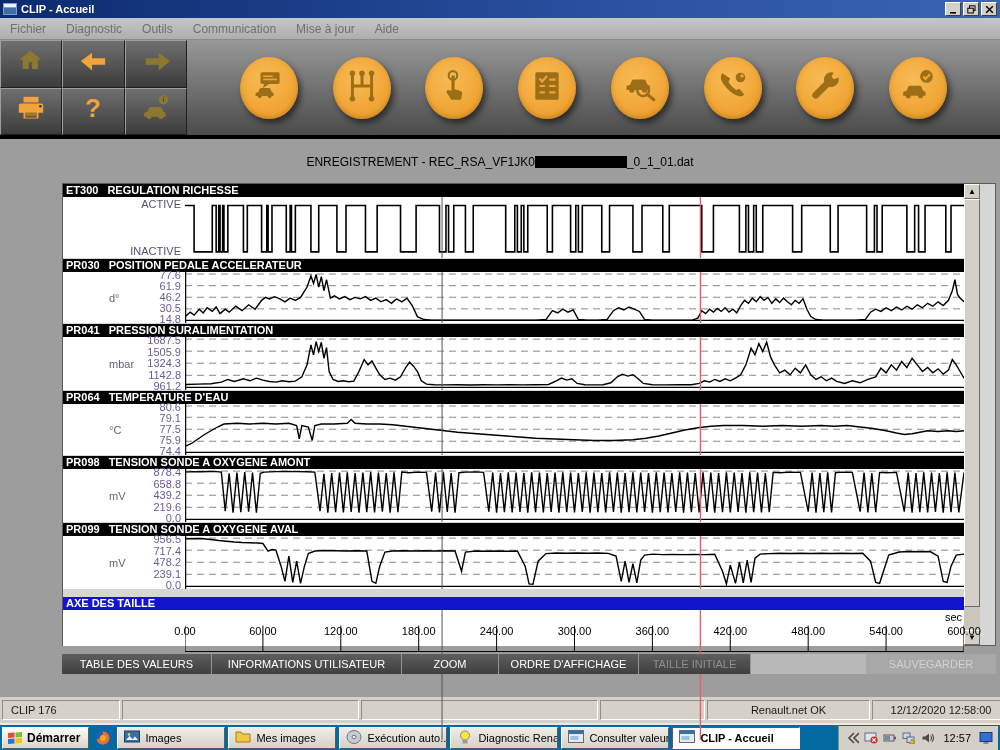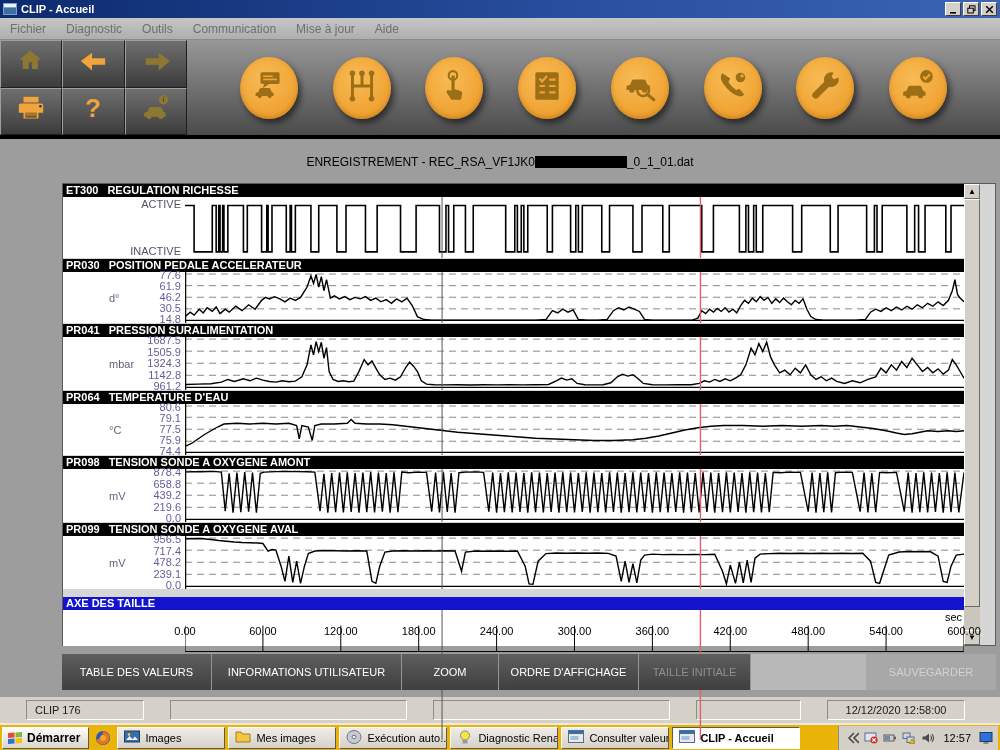--- a/index.html
+++ b/index.html
@@ -63,33 +63,33 @@
 
   
   #vscroll{width:16px;background:#cac6be;display:flex;flex-direction:column;}
   .sbtn{height:15px;background:#d4d0c8;border:1px solid;border-color:#fff #6a6a6a #6a6a6a #fff;
     display:flex;align-items:center;justify-content:center;font-size:8px;color:#000;flex:0 0 auto;}
   #sthumb{height:408px;background:#d4d0c8;border:1px solid;border-color:#fff #6a6a6a #6a6a6a #fff;}
   #strack{flex:1;}
 
   
   #btnbar{position:absolute;left:62px;top:515px;width:934px;height:28px;display:flex;}
-  .bbtn{height:36px;display:flex;align-items:center;justify-content:center;font-size:11px;
+  .bbtn{height:20px;display:flex;align-items:center;justify-content:center;font-size:11px;
     color:#fff;background:linear-gradient(#5e5e5e,#3f3f3f);border-right:1px solid #949494;flex:0 0 auto;}
   .bbtn.disabled{color:#8f8f8f;}
   .bbtn.spacer{background:#b9b9b9;border-right:none;}
   .bbtn.light{background:#a8a8a8;color:#d2d2d2;border-right:none;}
 
   
   #statusbar{height:26px;background:#d5d1c9;display:flex;align-items:center;padding:2px 2px;gap:2px;}
   .scell{height:20px;border:1px solid;border-color:#8c8c8c #fff #fff #8c8c8c;
-    display:flex;align-items:center;padding:0 8px;font-size:11px;color:#1a1a1a;flex:0 0 auto;margin-left:24px;}
+    display:flex;align-items:center;padding:0 8px;font-size:11px;color:#1a1a1a;flex:0 0 auto;}
 
   
-  #taskbar{height:27px;background:#eab308;border-top:2px solid #ece9e2;
+  #taskbar{height:27px;background:#0369a1;border-top:2px solid #ece9e2;
     display:flex;align-items:center;padding:0 2px;gap:3px;}
   #startbtn{height:22px;padding:0 8px 0 4px;display:flex;align-items:center;gap:4px;
     background:linear-gradient(#fdfdfb,#d8d4cc);border:1px solid;border-color:#fff #5a5a5a #5a5a5a #fff;
     font-size:12px;font-weight:bold;color:#000;}
   .ql{width:22px;height:22px;display:flex;align-items:center;justify-content:center;}
   .taskbtn{height:22px;flex:0 0 auto;display:flex;align-items:center;gap:5px;padding:0 6px;
     background:linear-gradient(#efece6,#d6d2ca);border:1px solid;border-color:#fff #5a5a5a #5a5a5a #fff;
     font-size:11px;color:#000;overflow:hidden;white-space:nowrap;}
   .taskbtn.active{background:#fff;border-color:#5a5a5a #fff #fff #5a5a5a;font-weight:bold;}
   .taskbtn svg{flex:0 0 auto;}
@@ -493,20 +493,21 @@
         <div class="bbtn spacer" style="width: 115px;"></div>
         <div class="bbtn light" style="width: 130px;">SAUVEGARDER</div>
       </div>
   </div>
 
   <div id="statusbar">
       <div class="scell" style="width: 118px;">CLIP 176</div>
       <div class="scell" style="width: 237px;"></div>
       <div class="scell" style="width: 237px;"></div>
       <div class="scell" style="width: 105px;"></div>
+      <div class="scell" style="width: 163px; justify-content: center;">Renault.net OK</div>
       <div class="scell" style="width: 138px; justify-content: center;">12/12/2020 12:58:00</div>
     </div>
 </div>
 
 <div id="taskbar">
   <div id="startbtn">
     <svg width="16" height="14" viewBox="0 0 16 14">
         <g transform="skewY(-4)">
           <rect x="1" y="2" width="6.5" height="5" fill="#e34f26"></rect>
           <rect x="8.5" y="2" width="6.5" height="5" fill="#7cbb3f"></rect>

